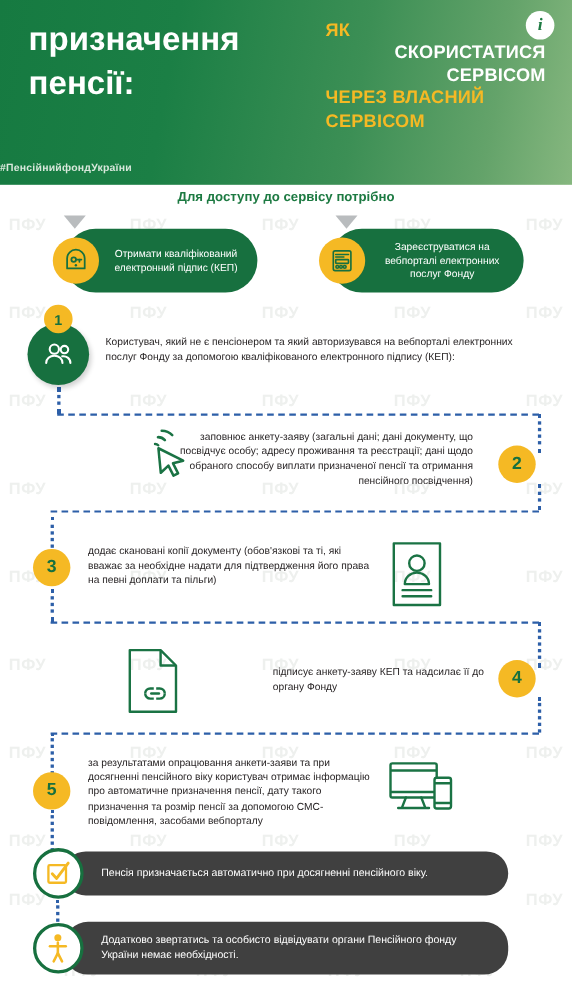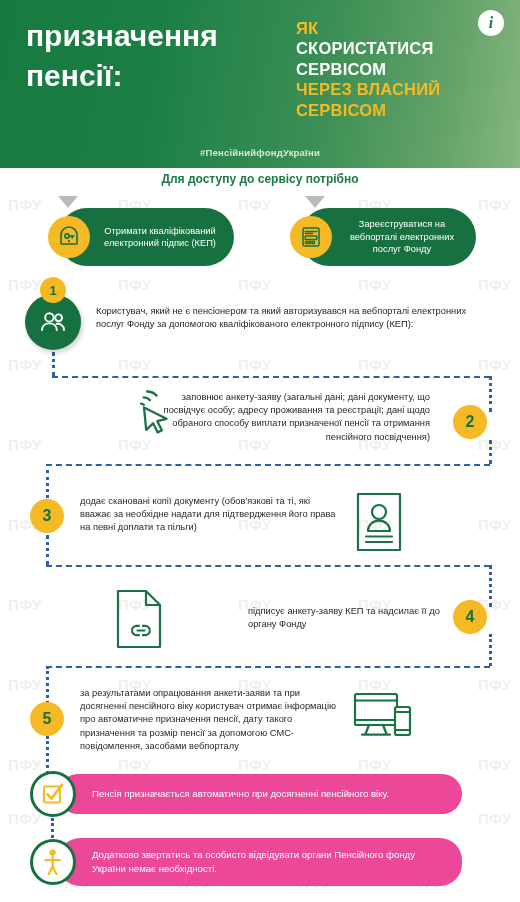--- a/index.html
+++ b/index.html
@@ -27,24 +27,24 @@
   }
   .header-title {
     position: absolute; left: 26px; top: 16px; width: 260px;
     color: #ffffff; font-size: 30px; line-height: 1.32; font-weight: 700;
   }
   .header-sub {
     position: absolute; left: 296px; top: 18px; width: 200px;
     font-size: 16.5px; line-height: 1.24; font-weight: 700;
     letter-spacing: .2px;
   }
-  .hl-white { color: #ffffff; display: block; }
+  .hl-white { color: #ffffff; display: block; text-align: right; }
   .hl-yellow { color: #f5b924; display: block; }
   .hashtag {
-    position: absolute; left: 0; top: 147px; width: 520px; text-align: center;
+    position: absolute; left: 0; top: 147px; width: 520px; 
     color: #d9e8dc; font-size: 9.5px; font-weight: 600; letter-spacing: .2px;
   }
   .info-badge {
     position: absolute; right: 16px; top: 10px;
     width: 26px; height: 26px; border-radius: 50%;
     background: #ffffff; color: #1d7a42;
     font-size: 16px; font-style: italic; font-weight: 700;
     font-family: "Liberation Serif", serif;
     display: flex; align-items: center; justify-content: center;
   }
@@ -102,21 +102,21 @@
   }
   .step-text {
     position: absolute; color: #231f20; font-size: 9.3px; line-height: 1.42;
     z-index: 5;
   }
   .step-icon { position: absolute; z-index: 5; }
 
   
   .banner {
     position: absolute; left: 58px; width: 404px; border-radius: 22px;
-    background: #ec4899; color: #ffffff;
+    background: #404040; color: #ffffff;
     font-size: 9.6px; line-height: 1.42; z-index: 3;
     display: flex; align-items: center; padding: 0 16px 0 34px;
   }
   .banner-badge {
     position: absolute; left: 30px; width: 46px; height: 46px; border-radius: 50%;
     background: #ffffff; border: 3px solid #17703f; z-index: 6;
     display: flex; align-items: center; justify-content: center;
   }
   svg { display: block; }
 </style>

